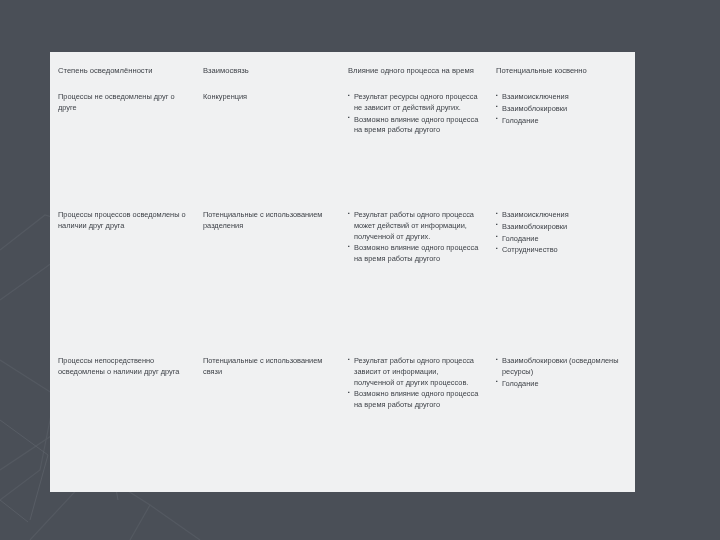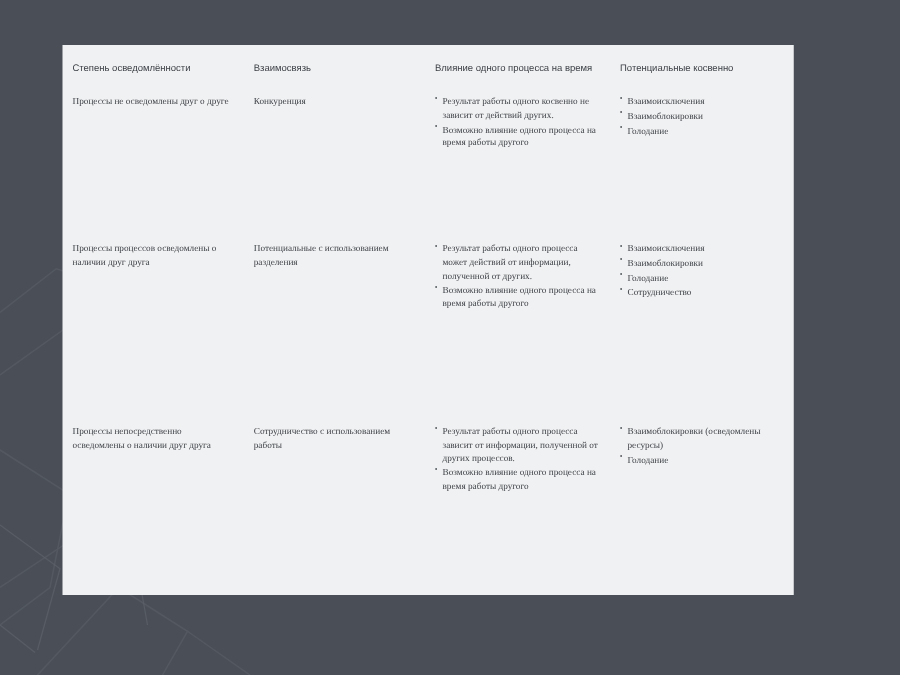--- a/index.html
+++ b/index.html
@@ -19,21 +19,21 @@
     position: absolute;
     left: 0;
     top: 0;
     width: 720px;
     height: 540px;
     pointer-events: none;
   }
   .slide {
     position: absolute;
     left: 50px;
-    top: 36px;
+    top: 52px;
     width: 585px;
     height: 440px;
     background: #f0f1f2;
   }
   table.matrix {
     border-collapse: collapse;
     table-layout: fixed;
     width: 585px;
     margin: 0;
   }
@@ -53,21 +53,20 @@
     border: none;
   }
   table.matrix td {
     vertical-align: top;
     text-align: left;
     font-size: 7.4px;
     color: #3b3f45;
     padding: 6px 8px 0 8px;
     line-height: 1.45;
     border: none;
-    font-family: Liberation Serif, serif;
   }
   .cell-text {
     display: block;
   }
   .bullets {
     margin: 0;
     padding: 0;
     list-style: none;
   }
   .bullets li {
@@ -125,21 +124,21 @@
     <tbody>
       <tr class="row-sp-1">
         <td>
           <span class="cell-text">Процессы не осведомлены друг о друге</span>
         </td>
         <td>
           <span class="cell-text">Конкуренция</span>
         </td>
         <td>
           <ul class="bullets">
-            <li>Результат работы одного косвенно не зависит от действий других.</li>
+            <li>Результат ресурсы одного процесса не зависит от действий других.</li>
             <li>Возможно влияние одного процесса на время работы другого</li>
           </ul>
         </td>
         <td>
           <ul class="bullets">
             <li>Взаимоисключения</li>
             <li>Взаимоблокировки</li>
             <li>Голодание</li>
           </ul>
         </td>
@@ -164,21 +163,21 @@
             <li>Голодание</li>
             <li>Сотрудничество</li>
           </ul>
         </td>
       </tr>
       <tr class="row-sp-3">
         <td>
           <span class="cell-text">Процессы непосредственно осведомлены о наличии друг друга</span>
         </td>
         <td>
-          <span class="cell-text">Сотрудничество с использованием работы</span>
+          <span class="cell-text">Потенциальные с использованием связи</span>
         </td>
         <td>
           <ul class="bullets">
             <li>Результат работы одного процесса зависит от информации, полученной от других процессов.</li>
             <li>Возможно влияние одного процесса на время работы другого</li>
           </ul>
         </td>
         <td>
           <ul class="bullets">
             <li>Взаимоблокировки (осведомлены ресурсы)</li>

